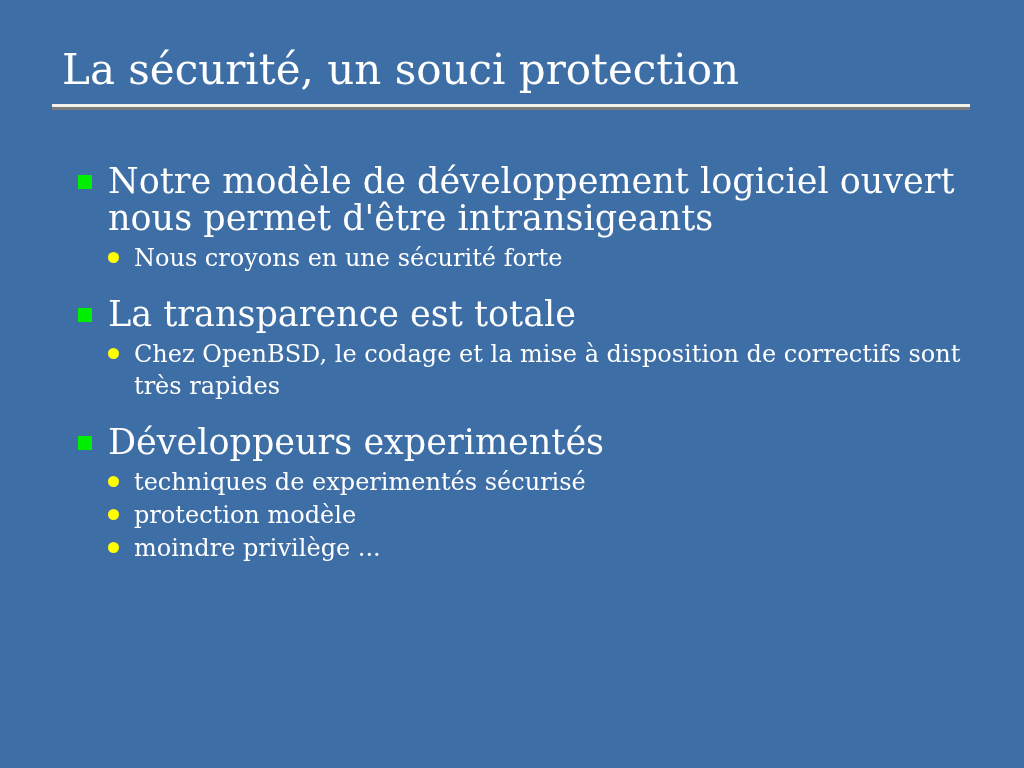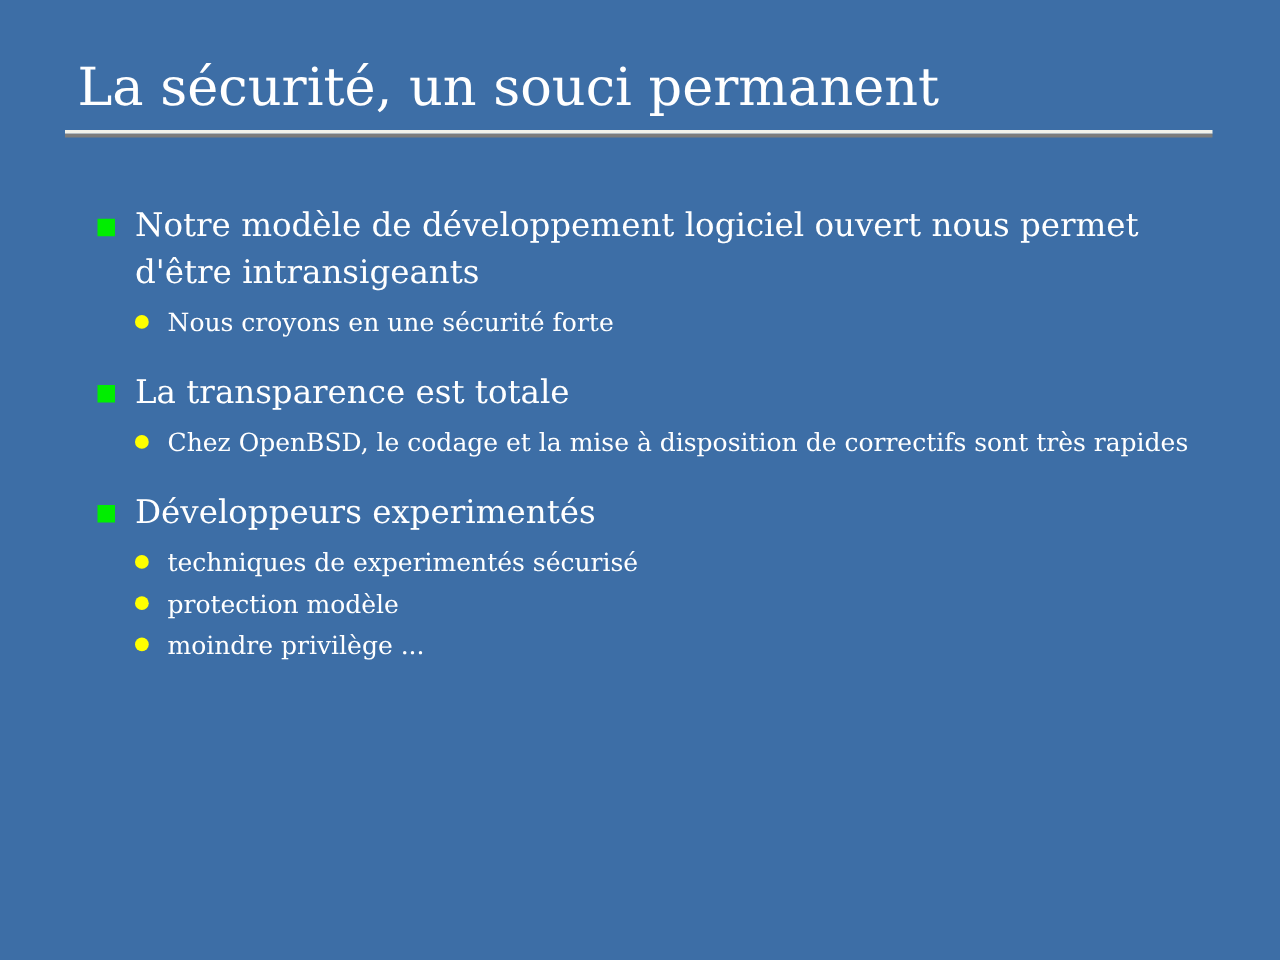--- a/index.html
+++ b/index.html
@@ -59,21 +59,21 @@
   }
   .group:last-child {
     margin-bottom: 16px;
   }
 
   
   .l1 {
     position: relative;
     padding-left: 30px;
     color: #ffffff;
-    font-size: 26px;
+    font-size: 35px;
     line-height: 37px;
     font-family: "DejaVu Serif", "Liberation Serif", serif;
   }
   .l1-marker {
     position: absolute;
     left: 0px;
     top: 12px;
     width: 14px;
     height: 14px;
     background: #00ee00;
@@ -84,21 +84,21 @@
 
   
   .l2-list {
     margin-top: 5px;
     padding-left: 30px;
   }
   .l2 {
     position: relative;
     padding-left: 26px;
     color: #ffffff;
-    font-size: 20px;
+    font-size: 24px;
     line-height: 32px;
     font-family: "DejaVu Serif", "Liberation Serif", serif;
     margin-bottom: 1px;
   }
   .l2-marker {
     position: absolute;
     left: 0px;
     top: 10px;
     width: 11px;
     height: 11px;
@@ -108,21 +108,21 @@
   .l2-text {
     display: block;
   }
 </style>
 </head>
 <body>
 
 <div class="slide">
 
   <div class="title-block">
-    <div class="slide-title">La sécurité, un souci permanent</div>
+    <div class="slide-title">La sécurité, un souci protection</div>
     <div class="title-rule"></div>
   </div>
 
   <div class="body-block">
 
     <div class="group">
       <div class="l1">
         <span class="l1-marker"></span>
         <span class="l1-text">Notre modèle de développement logiciel ouvert nous permet d'être intransigeants</span>
       </div>

